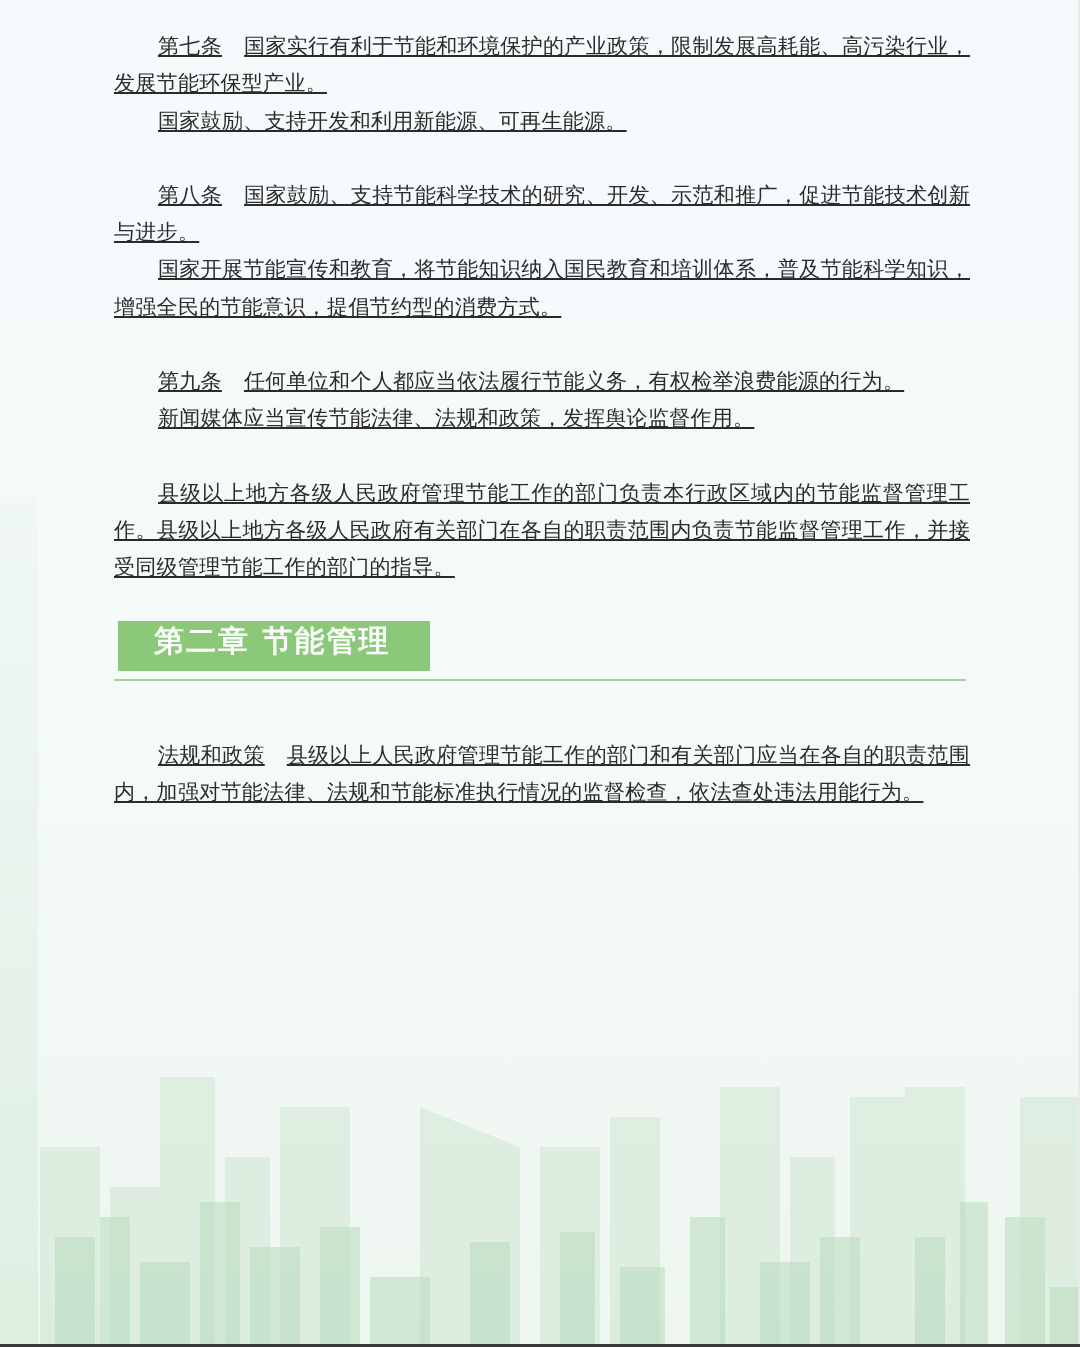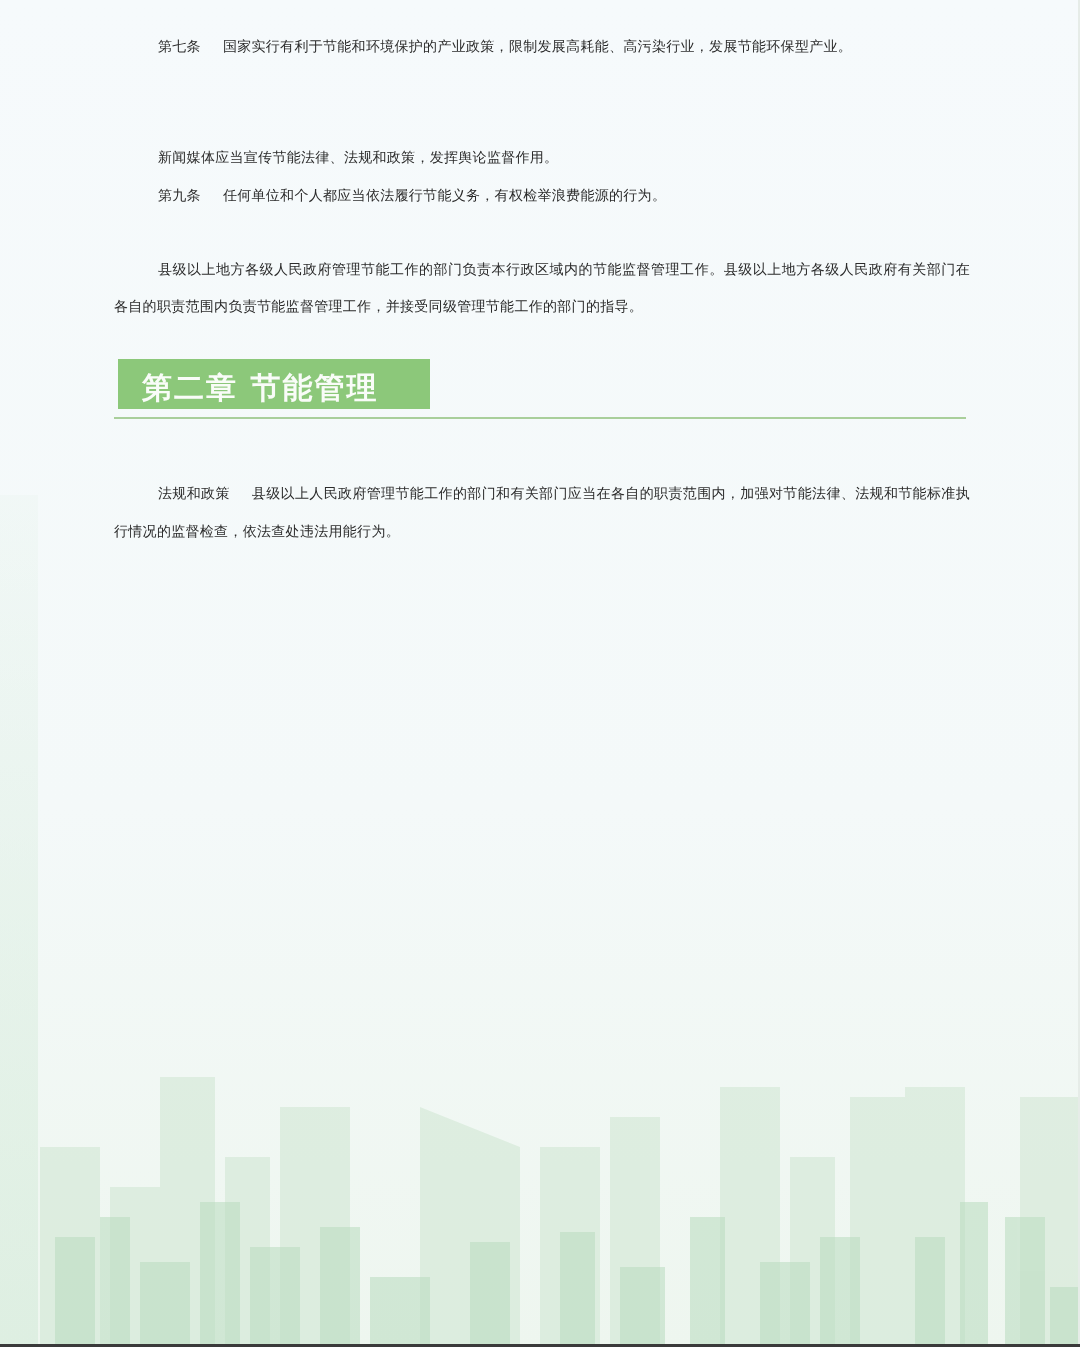--- a/index.html
+++ b/index.html
@@ -34,43 +34,44 @@
       width: 1080px; height: 360px;
       pointer-events: none;
     }
     .content {
       position: absolute;
       left: 114px;
       top: 28px;
       width: 856px;
     }
     .para {
-      font-size: 14px;
+      font-size: 21px;
       line-height: 37.3px;
       letter-spacing: 0.3px;
       margin: 0;
       text-indent: 44px;
       text-align: justify;
       white-space: normal;
+      text-decoration: underline;
     }
     .gap { height: 37px; }
     .art-no { margin-right: 22px; }
     .chapter {
       position: relative;
       margin-top: 34px;
       height: 60px;
     }
     .chapter-box {
       position: absolute;
       left: 4px; top: 0;
       width: 312px; height: 50px;
       background: #8cc87a;
       display: flex;
-      align-items: flex-end;
-      padding-left: 24px;
+      align-items: flex-start;
+      padding-left: 36px;
       box-sizing: border-box;
     }
     .chapter-title {
       color: #ffffff;
       font-weight: bold;
       font-size: 30px;
       letter-spacing: 2px;
       font-family: "DejaVu Sans", "Liberation Sans", sans-serif;
       opacity: 0.95;
     }
@@ -134,30 +135,35 @@
       <rect x="960" y="215" width="28" height="145"></rect>
       <rect x="1005" y="230" width="40" height="130"></rect>
       <rect x="1050" y="300" width="30" height="60"></rect>
     </g>
   </svg>
 
   <div class="content">
 
     <section>
       <p class="para"><span class="art-no">第七条</span><span>国家实行有利于节能和环境保护的产业政策，限制发展高耗能、高污染行业，发展节能环保型产业。</span></p>
+      <p class="para">国家鼓励、支持开发和利用新能源、可再生能源。</p>
     </section>
 
     <div class="gap"></div>
 
+    <section>
+      <p class="para"><span class="art-no">第八条</span><span>国家鼓励、支持节能科学技术的研究、开发、示范和推广，促进节能技术创新与进步。</span></p>
+      <p class="para">国家开展节能宣传和教育，将节能知识纳入国民教育和培训体系，普及节能科学知识，增强全民的节能意识，提倡节约型的消费方式。</p>
+    </section>
 
     <div class="gap"></div>
 
     <section>
+      <p class="para"><span class="art-no">第九条</span><span>任何单位和个人都应当依法履行节能义务，有权检举浪费能源的行为。</span></p>
       <p class="para">新闻媒体应当宣传节能法律、法规和政策，发挥舆论监督作用。</p>
-      <p class="para"><span class="art-no">第九条</span><span>任何单位和个人都应当依法履行节能义务，有权检举浪费能源的行为。</span></p>
     </section>
 
     <div class="gap"></div>
 
     <section>
       <p class="para">县级以上地方各级人民政府管理节能工作的部门负责本行政区域内的节能监督管理工作。县级以上地方各级人民政府有关部门在各自的职责范围内负责节能监督管理工作，并接受同级管理节能工作的部门的指导。</p>
     </section>
 
     <div class="chapter">
       <div class="chapter-box">

